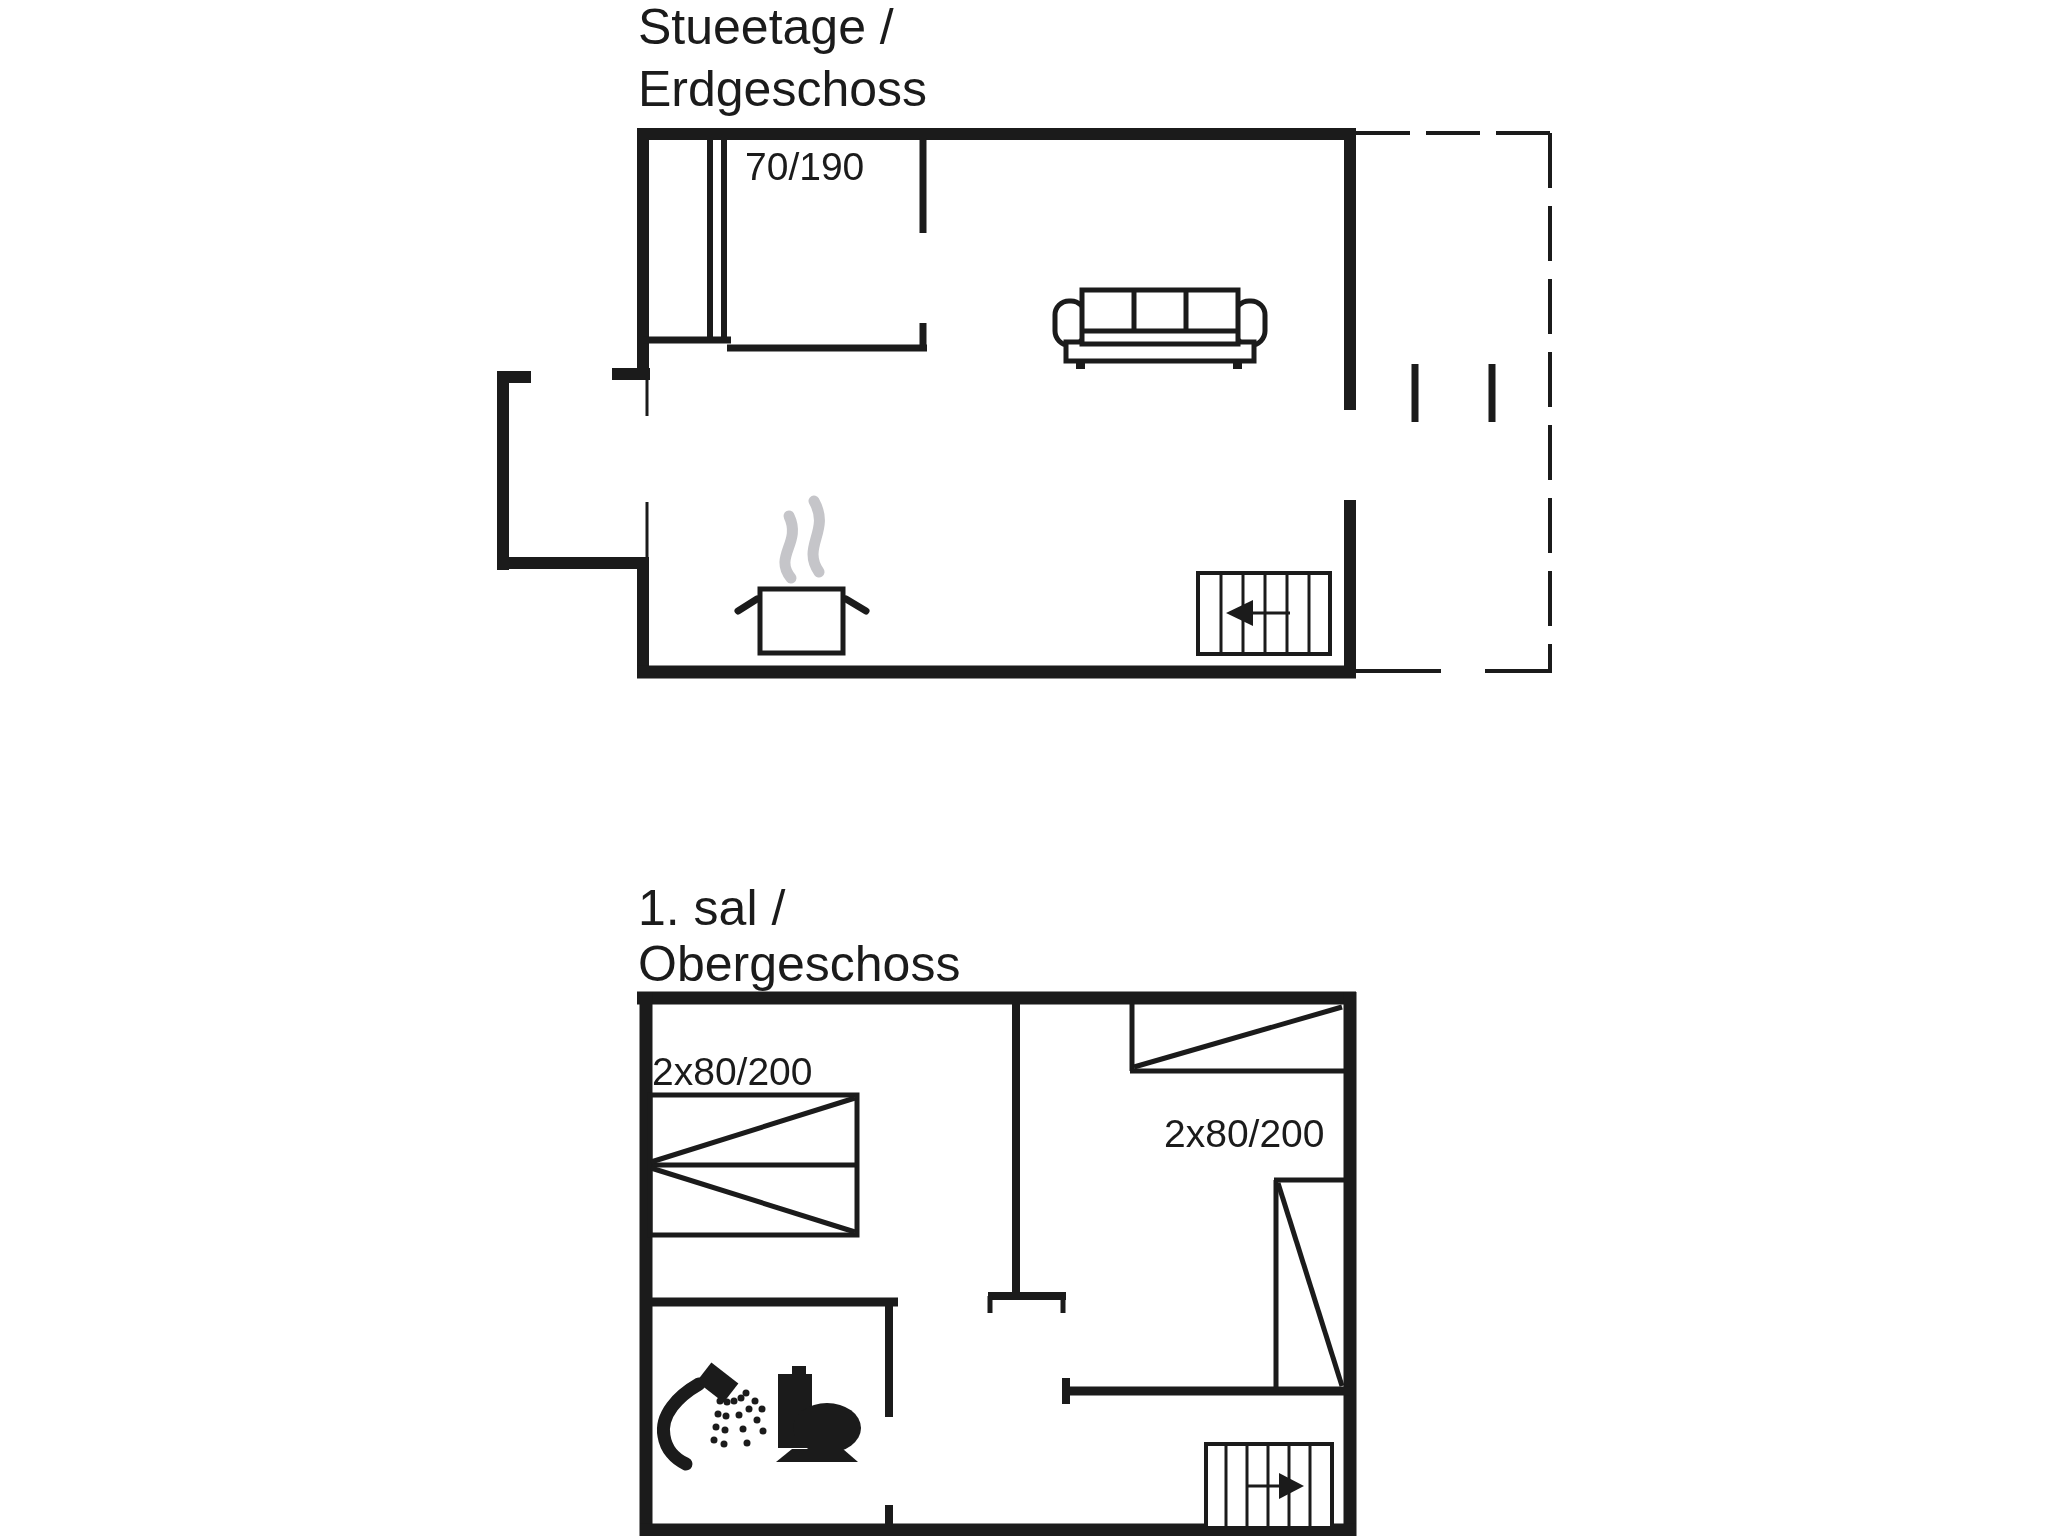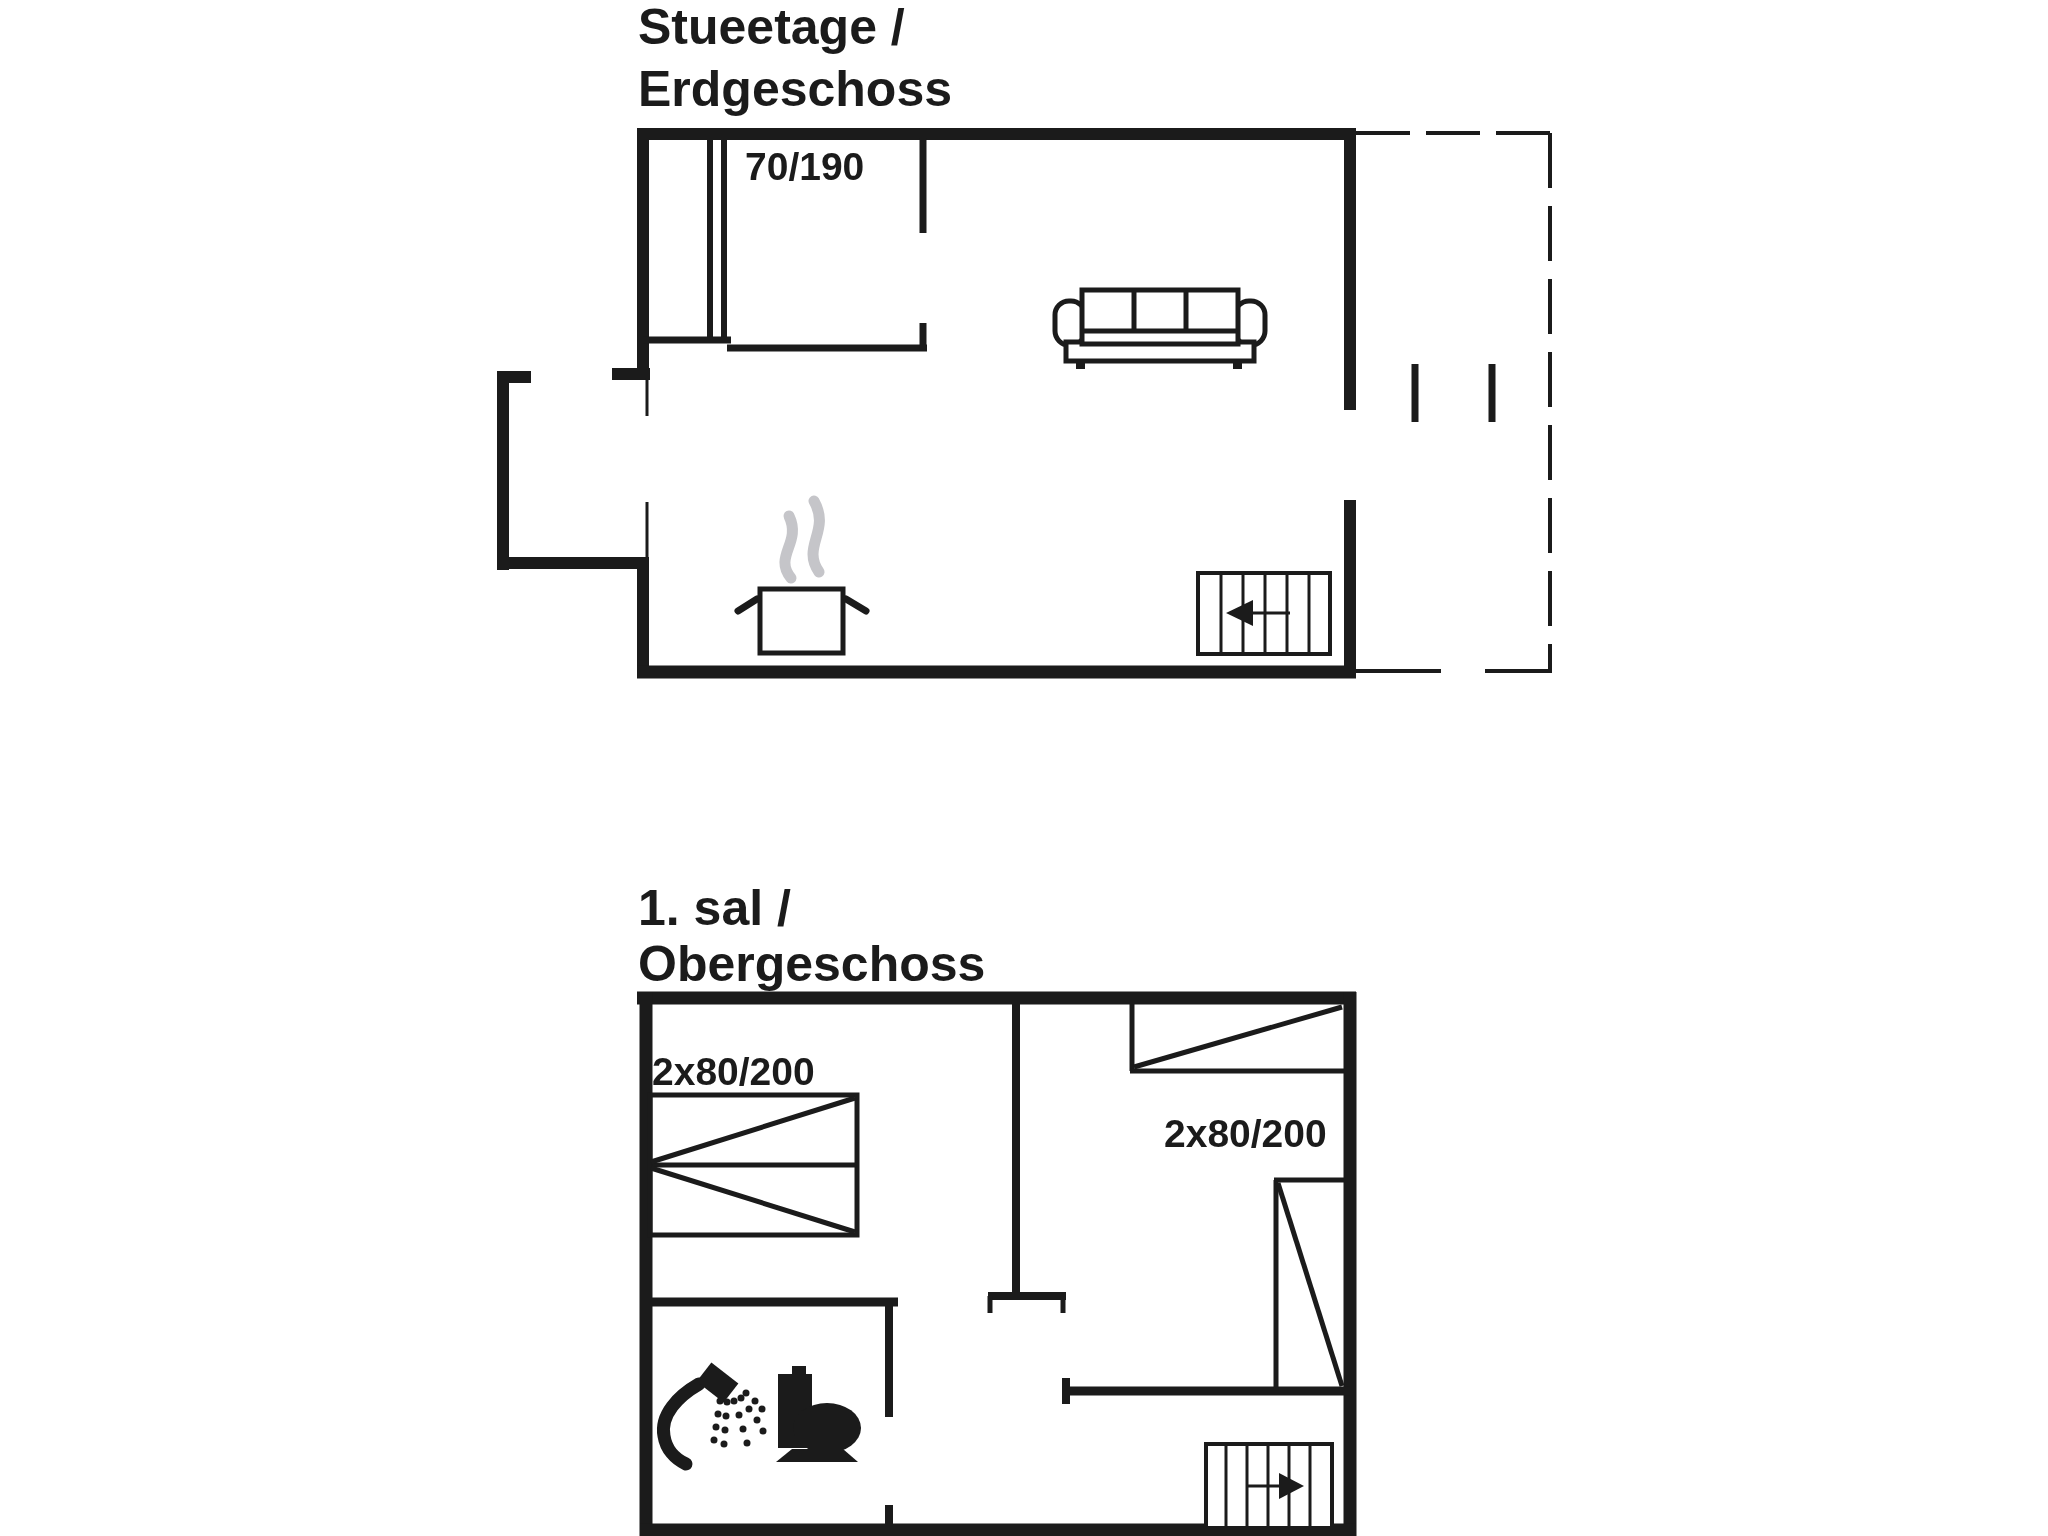--- a/index.html
+++ b/index.html
@@ -9,21 +9,20 @@
     width: 2048px;
     height: 1536px;
     font-family: "Liberation Sans", sans-serif;
   }
   #stage {
     position: relative;
     width: 2048px;
     height: 1536px;
     background: #ffffff;
     overflow: hidden;
-    font-weight: bold;
   }
   svg { display: block; }
   text {
     font-family: "Liberation Sans", sans-serif;
     fill: #1b1b1b;
   }
   .title-text { font-size: 50px; }
   .label-text { font-size: 39px; }
 </style>
 </head>

